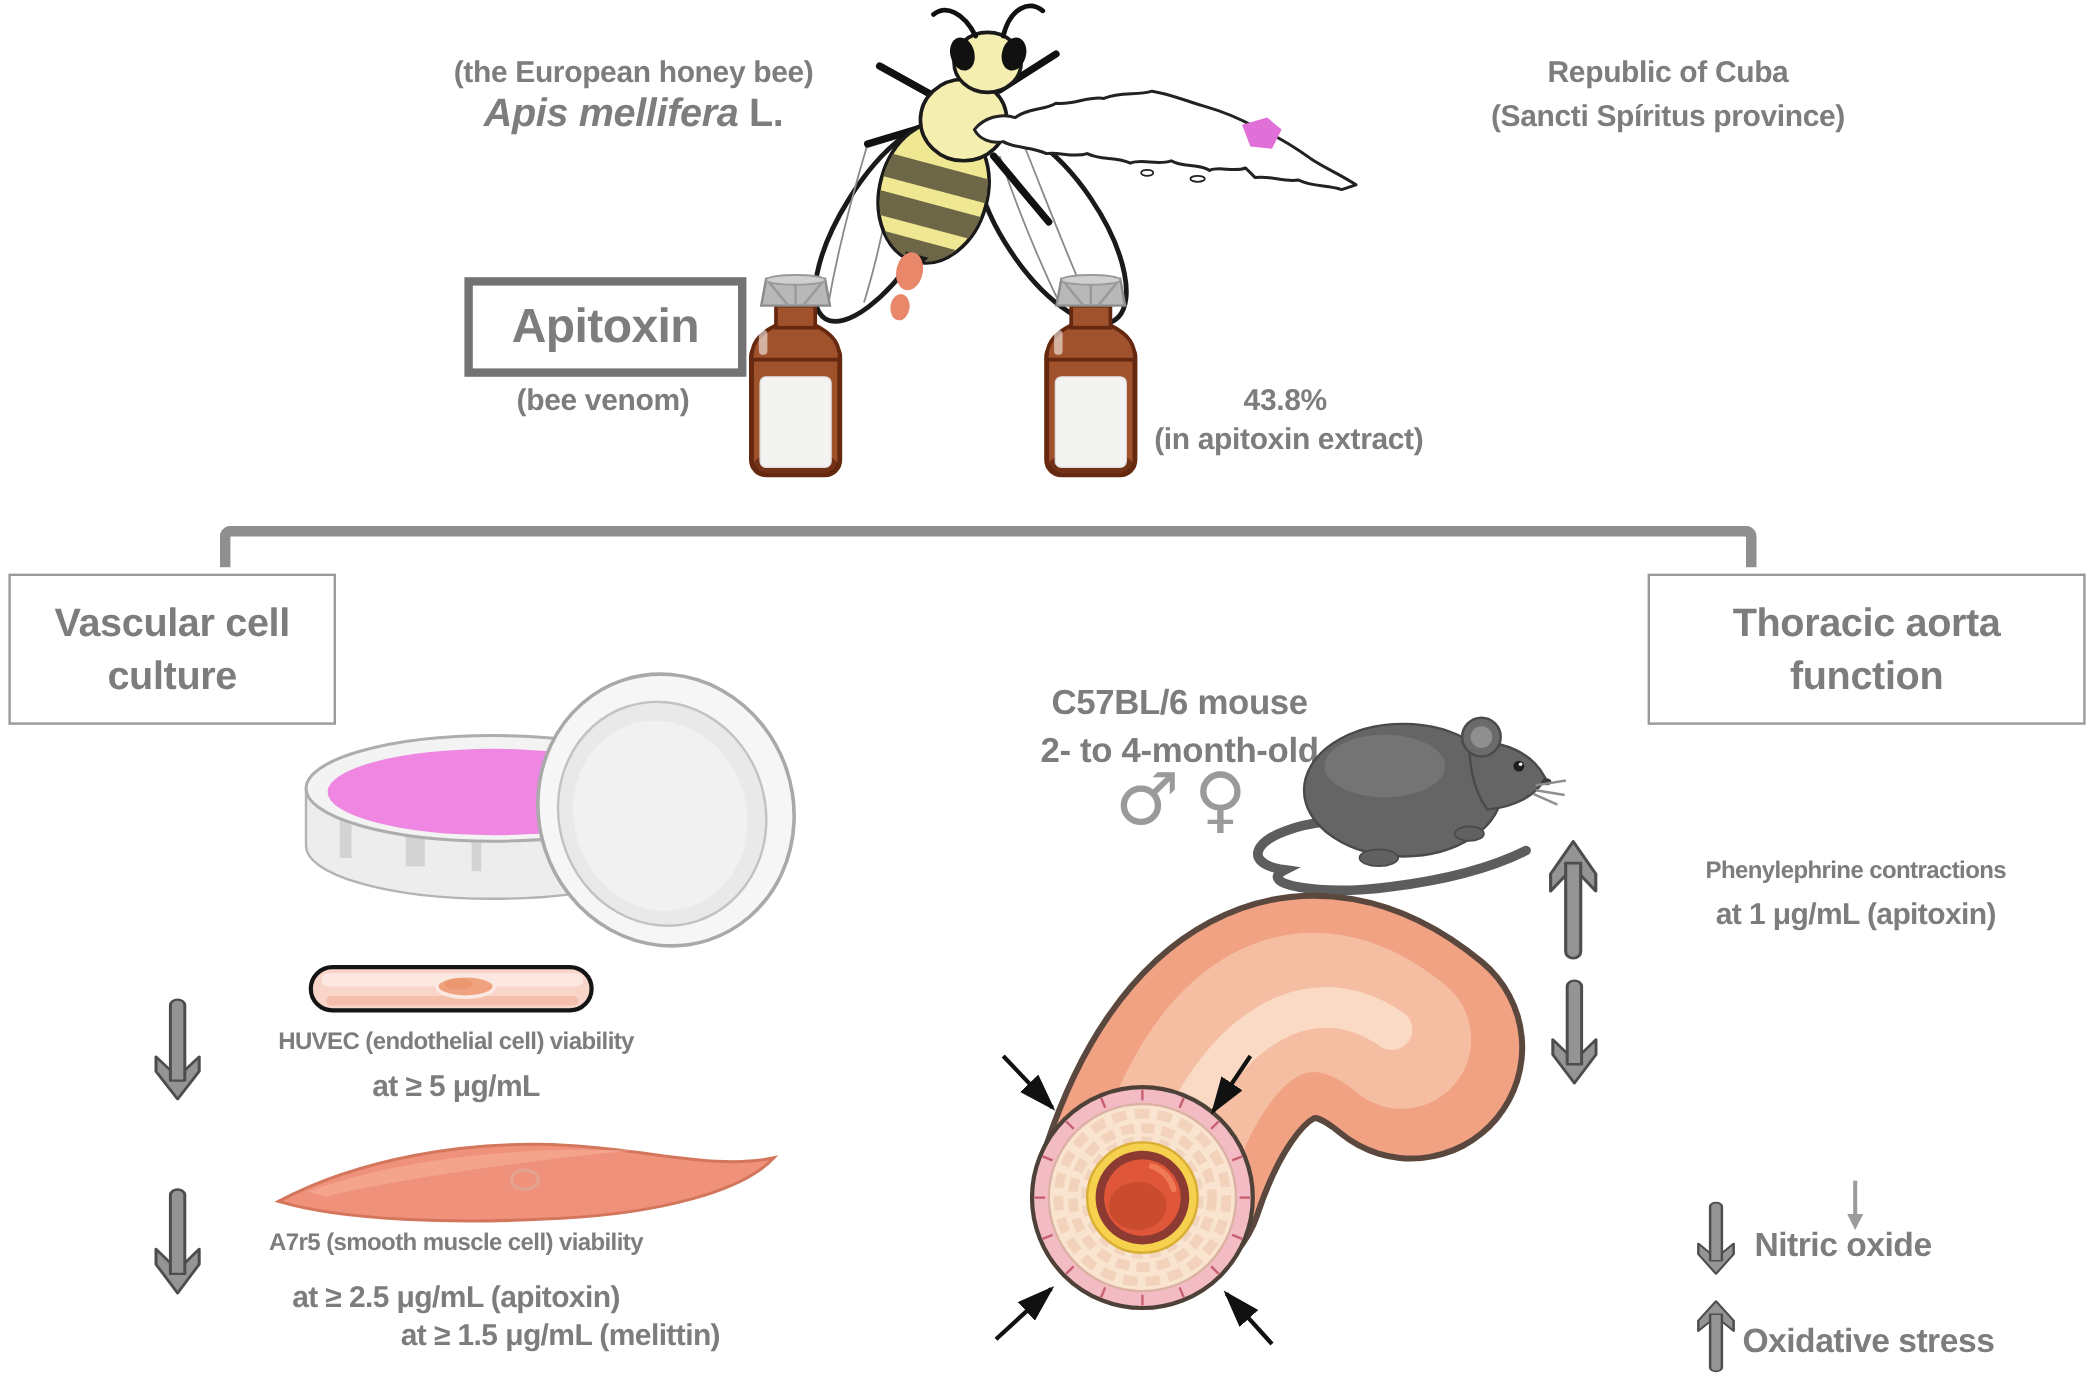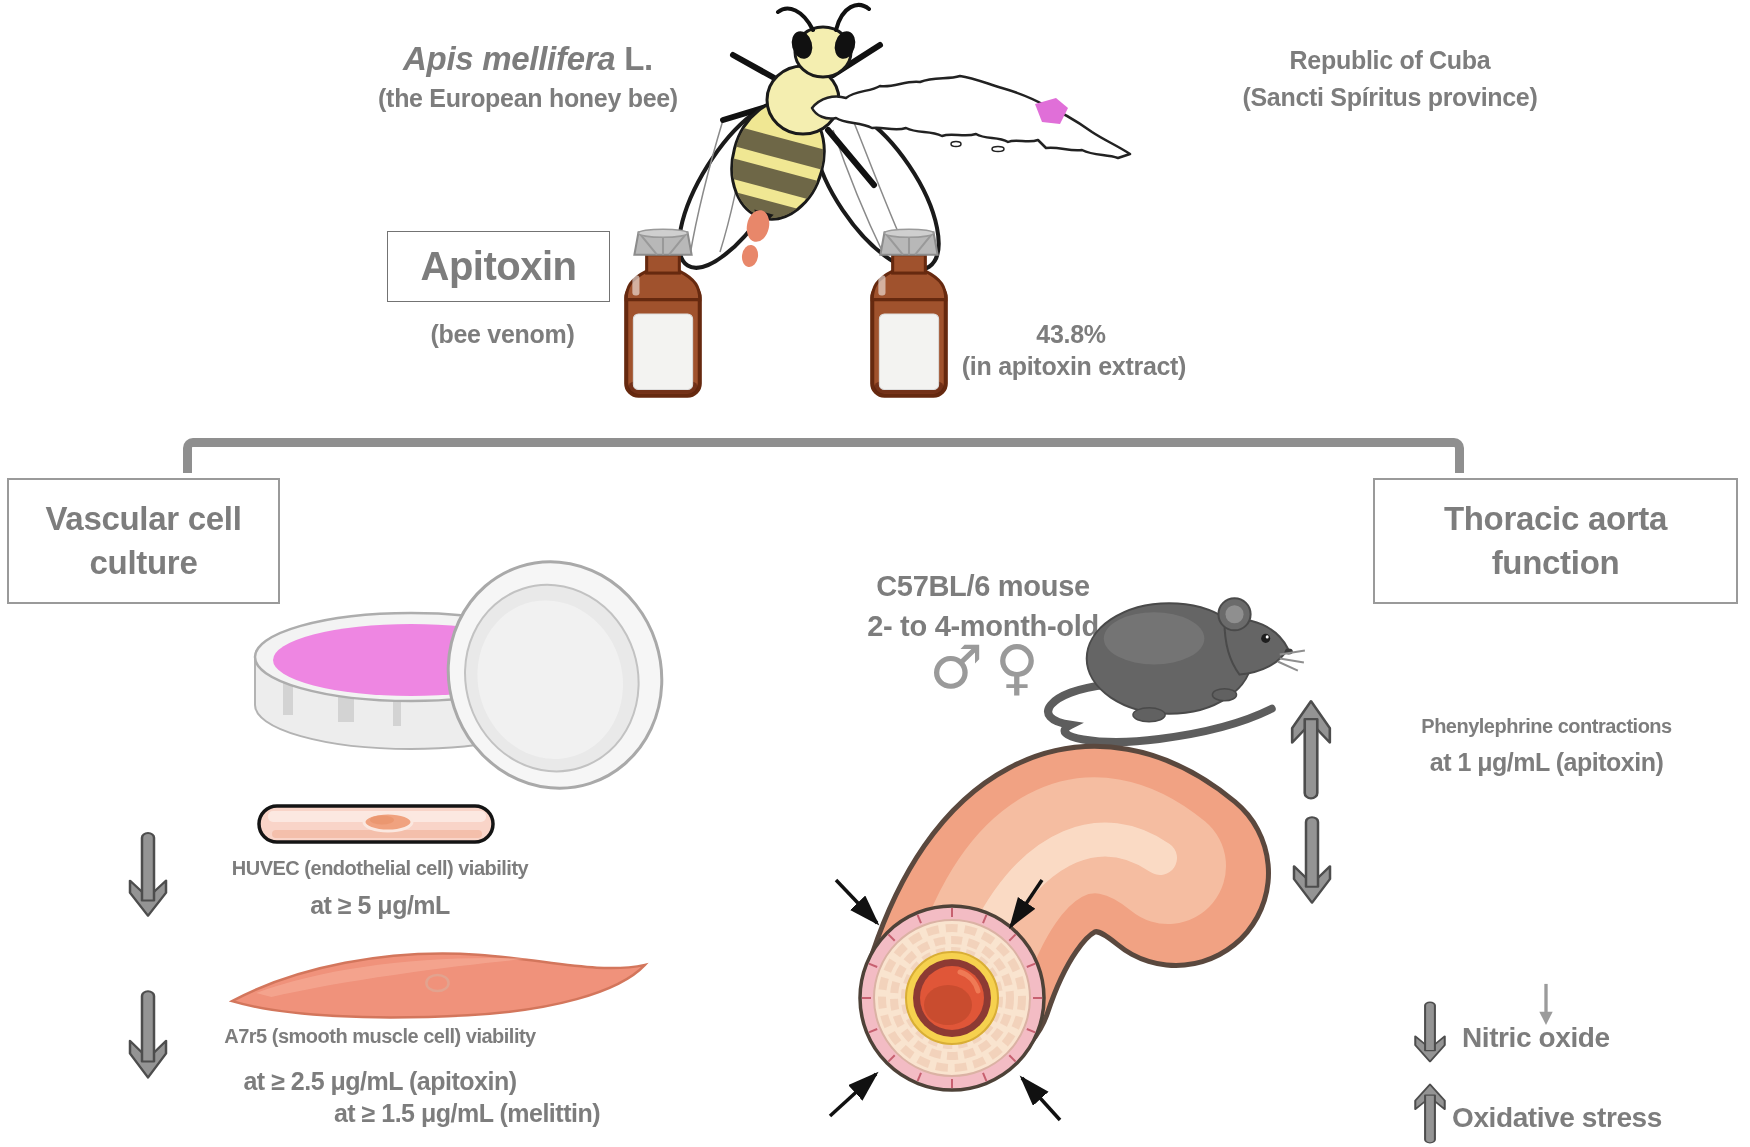--- a/index.html
+++ b/index.html
@@ -16,21 +16,21 @@
   .t-country{font-size:25px;letter-spacing:-0.3px;}
   .t-vial{font-size:40px;letter-spacing:-0.5px;}
   .t-box{font-size:33px;line-height:44px;letter-spacing:-0.3px;}
   .t-main{font-size:20px;letter-spacing:-0.5px;line-height:32px;}
   .t-dose{font-size:25px;letter-spacing:-0.5px;line-height:30px;}
   .t-mouse{font-size:29px;letter-spacing:-0.3px;line-height:40px;}
   .t-end{font-size:28px;letter-spacing:-0.4px;}
   .sexsym{font-size:60px;color:#9a9a9a;font-weight:normal;letter-spacing:12px;
           font-family:"DejaVu Sans",sans-serif;line-height:70px;}
   
-  .frame-thick{border:1px solid #737373;display:flex;align-items:center;justify-content:center;}
+  .frame-thick{border:7px solid #737373;display:flex;align-items:center;justify-content:center;}
   .frame-thin{border:2px solid #9a9a9a;display:flex;align-items:center;justify-content:center;}
   
   .bracket{border-top:9px solid #8f8f8f;border-left:9px solid #8f8f8f;border-right:9px solid #8f8f8f;
            border-radius:10px 10px 0 0;}
   svg{display:block;overflow:visible;}
 </style>
 </head>
 <body>
 
 <div id="canvas">
@@ -46,22 +46,22 @@
       <symbol id="arr-up" viewBox="0 0 44 120" preserveAspectRatio="none">
         <g transform="rotate(180 22 60)" fill="#949494" stroke="#4d4d4d" stroke-width="2.5" stroke-linejoin="round">
           <path d="M4,66 L22,88 L40,66 L40,82 L22,112 L4,82 Z"></path>
           <path d="M16,92 L16,10 A6,6 0 0 1 28,10 L28,92 Z"></path>
         </g>
       </symbol>
     </defs>
   </svg>
 
   <div class="abs center" style="left:328px;top:40px;width:400px;">
+    <div class="g t-sub nowrap" style="margin-top:6px;">(the European honey bee)</div>
     <div class="g t-species nowrap"><span>Apis mellifera</span><span class="auth"> L.</span></div>
-    <div class="g t-sub nowrap" style="margin-top:6px;">(the European honey bee)</div>
   </div>
 
   <svg class="abs" style="left:628px;top:0;" width="332" height="315" viewBox="0 0 332 315">
 
     <g>
       <ellipse cx="110" cy="185" rx="36" ry="95" transform="rotate(32 110 185)" fill="#ffffff" stroke="#1a1a1a" stroke-width="4"></ellipse>
       <path d="M95,120 C80,170 68,220 62,255 M120,125 C112,175 102,220 92,252" stroke="#8a8a8a" stroke-width="1.5" fill="none"></path>
       <ellipse cx="248" cy="188" rx="40" ry="95" transform="rotate(-34 248 188)" fill="#ffffff" stroke="#1a1a1a" stroke-width="4"></ellipse>
       <path d="M225,120 C245,170 262,215 278,250 M205,130 C222,180 240,222 256,255" stroke="#8a8a8a" stroke-width="1.5" fill="none"></path>
     </g>

